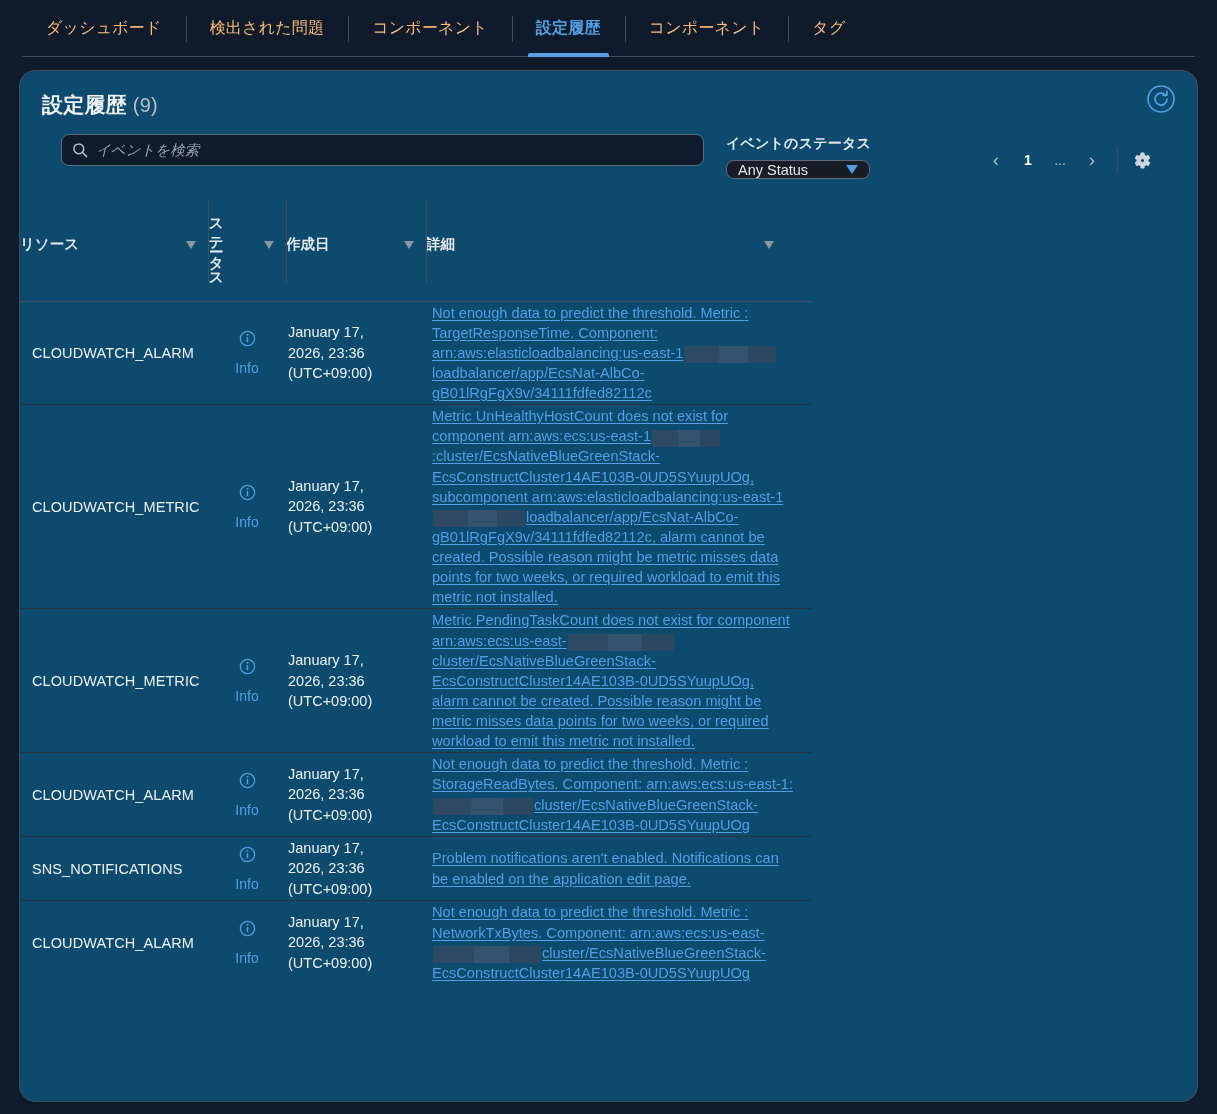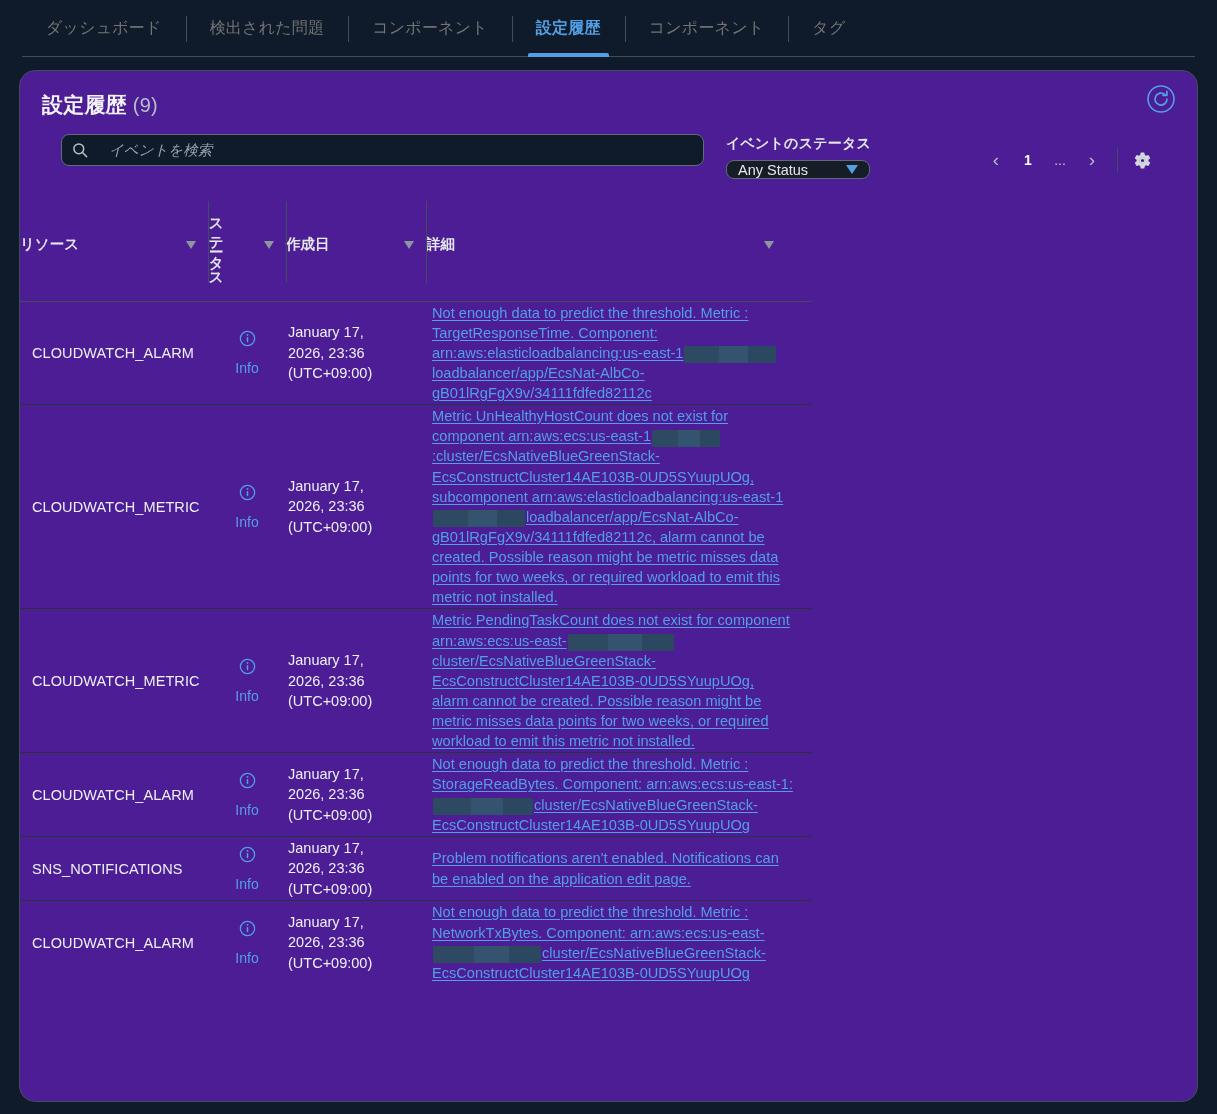--- a/index.html
+++ b/index.html
@@ -28,21 +28,21 @@
     height: 1px;
     background: #414d5c;
   }
   .tab {
     position: relative;
     display: flex;
     align-items: center;
     height: 57px;
     padding: 0 24px;
     font-size: 16px;
-    color: #737373;
+    color: #fdba74;
     letter-spacing: .2px;
     cursor: pointer;
     white-space: nowrap;
   }
   .tab + .tab::before {
     content: "";
     position: absolute;
     left: 0; top: 50%;
     transform: translateY(-50%);
     width: 1px; height: 26px;
@@ -56,21 +56,21 @@
     height: 4px;
     background: #539fe5;
     border-radius: 2px 2px 0 0;
     z-index: 2;
   }
 
   
   .panel {
     position: relative;
     margin: 13px 19px 0 19px;
-    background: #4c1d95;
+    background: #0c4a6e;
     border: 1px solid #414d5c;
     border-radius: 16px;
     height: 1032px;
     overflow: hidden;
   }
 
   .panel-head { position: relative; padding: 20px 22px 0 22px; }
 
   .panel-title {
     font-size: 21px;
@@ -97,21 +97,21 @@
   .search-box {
     position: absolute;
     left: 19px; top: 3px;
     width: 643px; height: 32px;
     background: #0f1b2a;
     border: 1px solid #5f6b7a;
     border-radius: 8px;
     display: flex;
     align-items: center;
     padding: 0 10px;
-    gap: 21px;
+    gap: 8px;
     cursor: text;
   }
   .search-box input {
     flex: 1;
     background: transparent;
     border: none;
     outline: none;
     color: #d1d5db;
     font-size: 14.5px;
     font-family: inherit;

